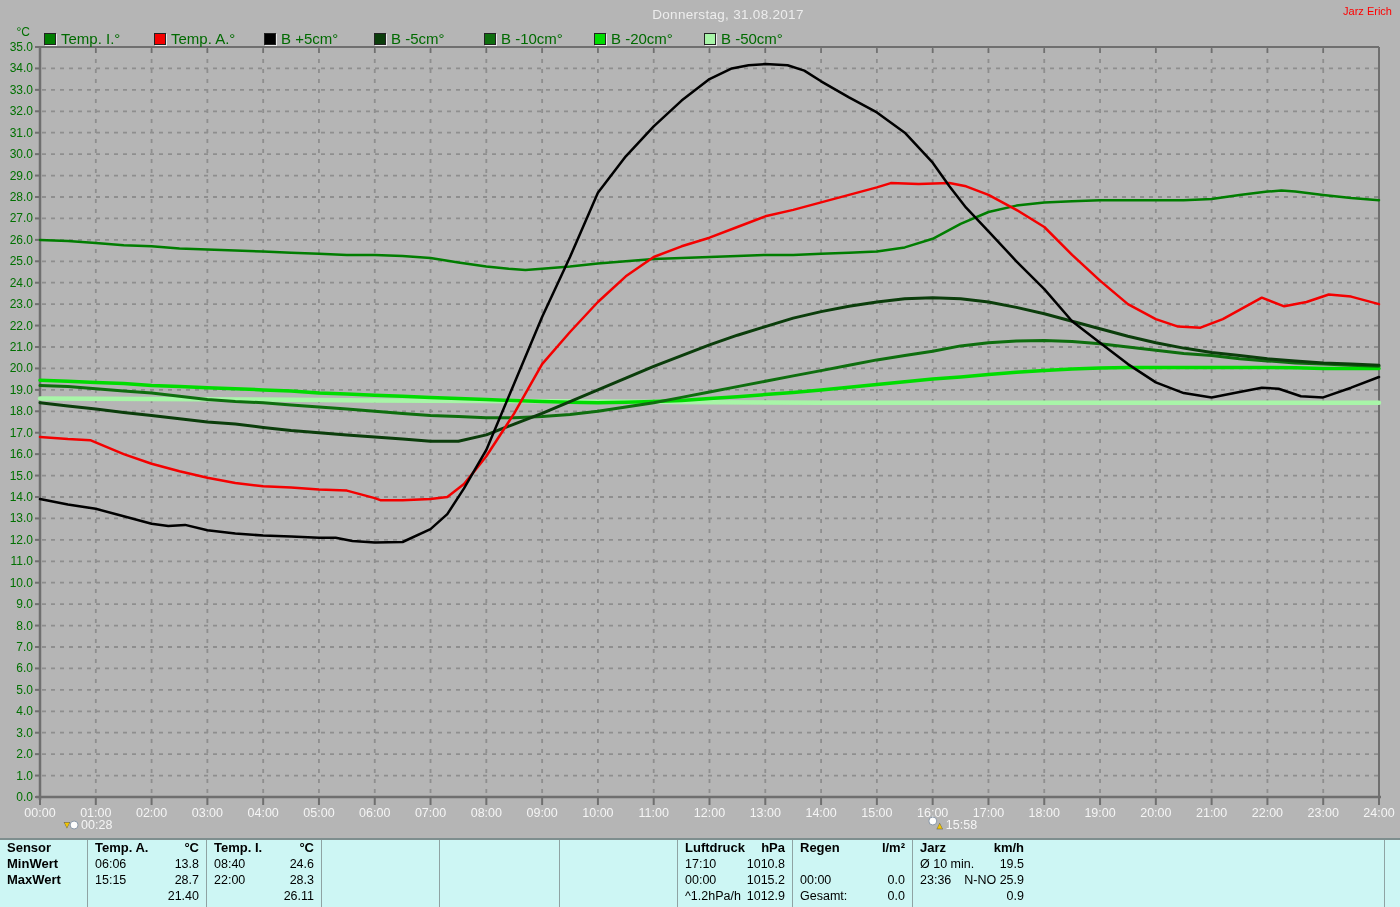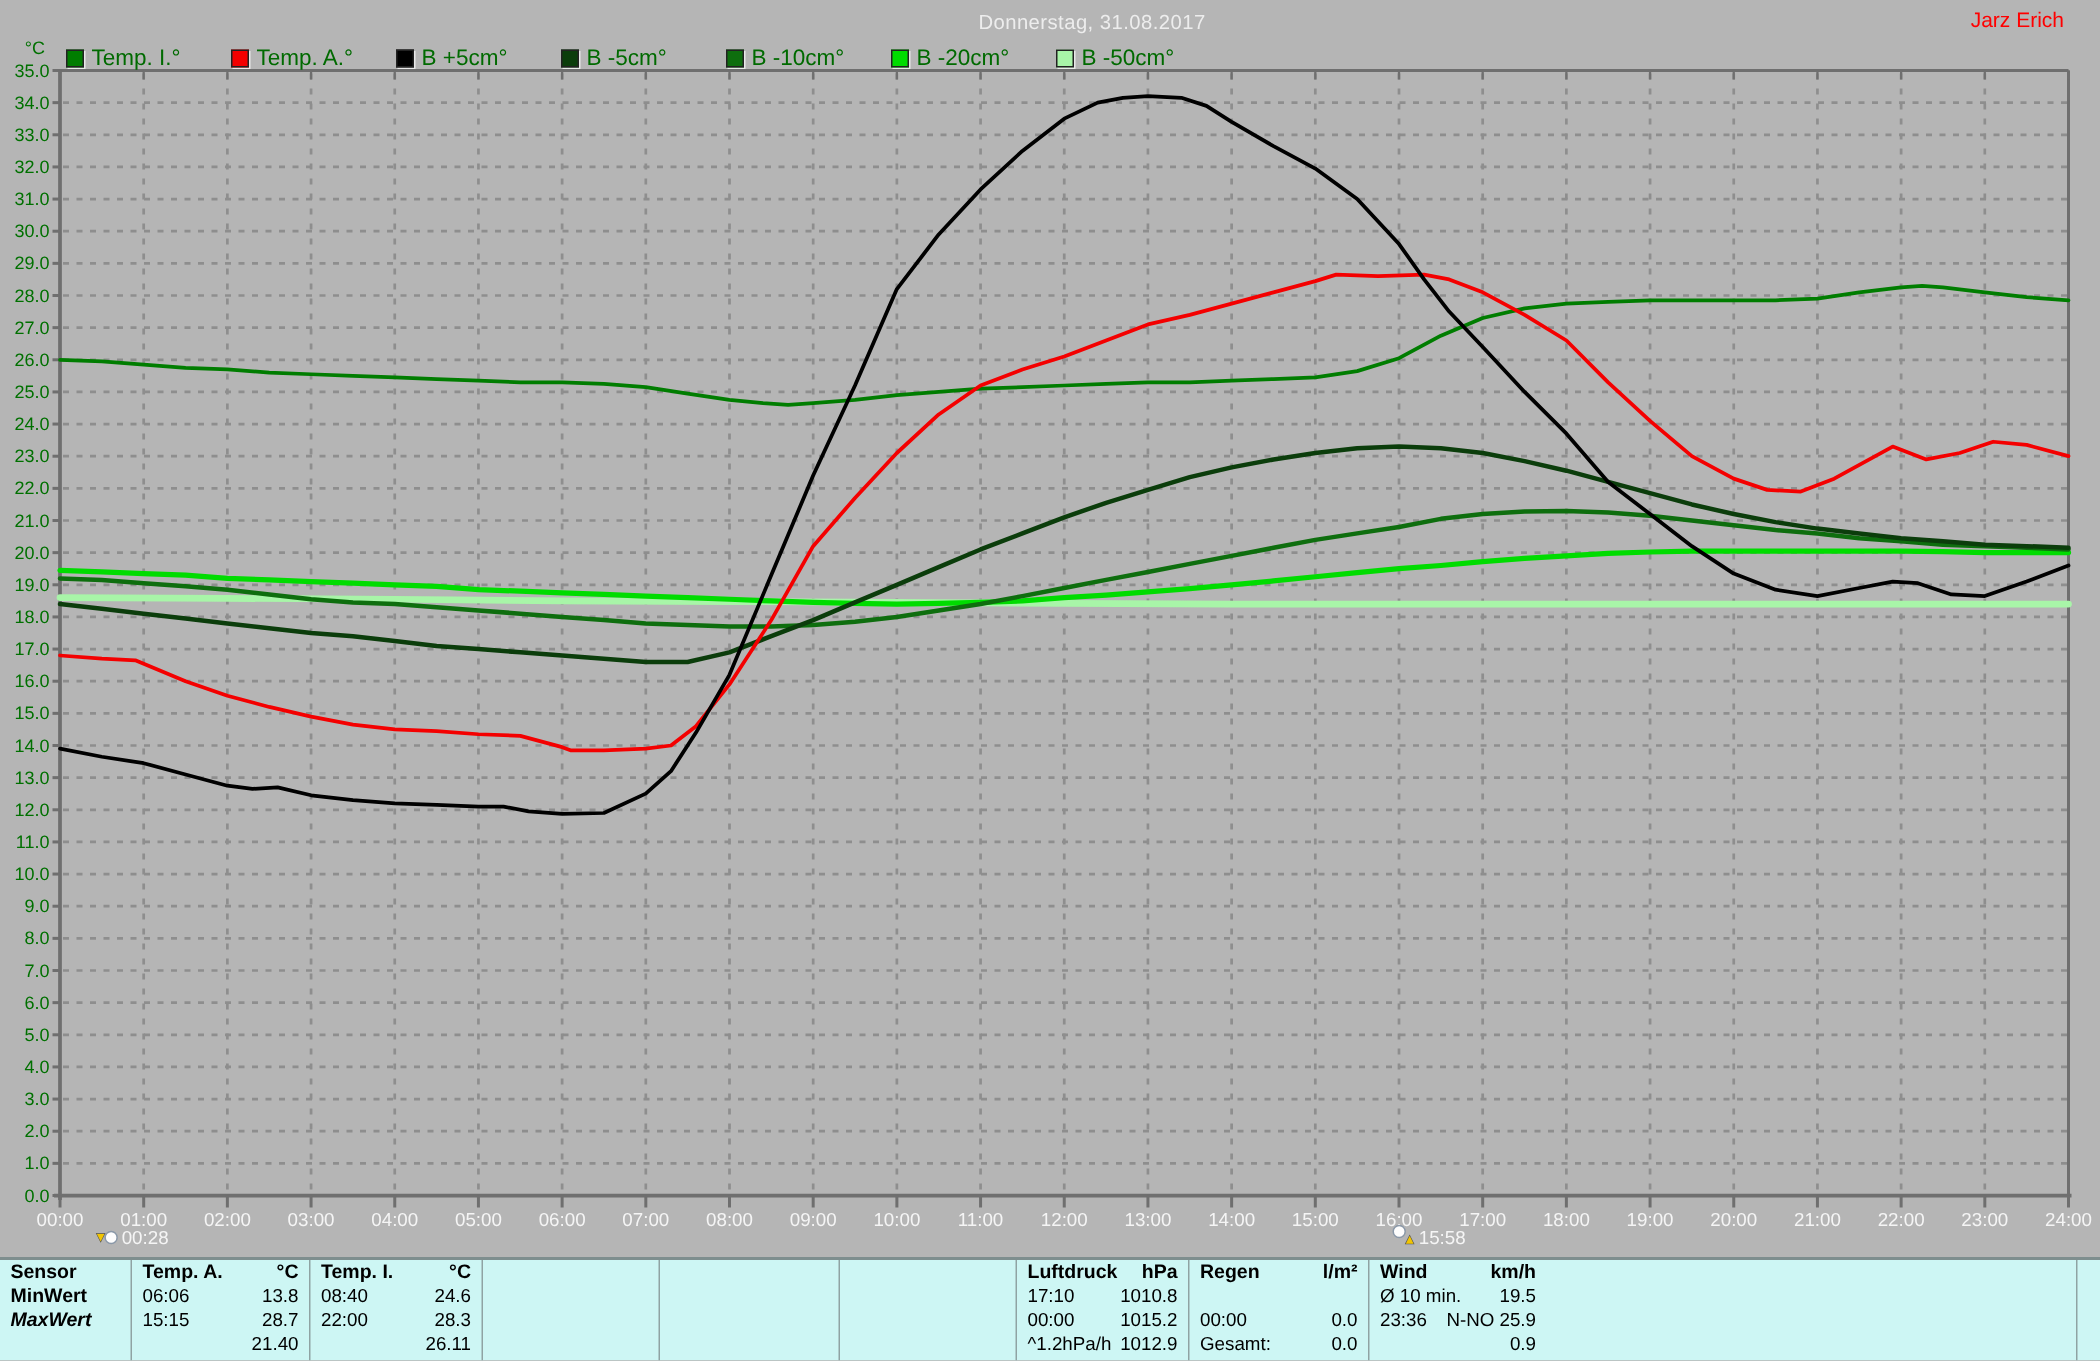--- a/index.html
+++ b/index.html
@@ -1,18 +1,18 @@
 <!DOCTYPE html>
 <html><head>
 <meta charset="utf-8">
 <style>
   html,body{margin:0;padding:0;width:1400px;height:907px;overflow:hidden;}
   body{background:#b5b5b5;font-family:"Liberation Sans",sans-serif;position:relative;}
   .title{position:absolute;top:7px;left:0;width:100%;text-align:center;color:#ededed;font-size:13.5px;letter-spacing:.3px;margin-left:28px;}
-  .user{position:absolute;top:5px;right:24px;color:#ff0000;font-size:14px;}
+  .user{position:absolute;top:5px;right:8px;color:#ff0000;font-size:11px;}
   .legend{position:absolute;top:30px;left:44px;display:flex;}
   .legend-item{width:110px;display:flex;align-items:center;gap:5px;color:#006a00;font-size:15px;}
   .swatch{width:10px;height:10px;border:1px solid #222;box-shadow:1px 1px 0 #e9e9e9;flex:0 0 auto;}
   #chart{position:absolute;top:0;left:0;}
   .stats{position:absolute;left:0;top:838px;width:1400px;height:69px;background:#cdf6f4;border-top:2px solid #7e8e8e;display:flex;box-sizing:border-box;color:#000;}
   .stats-col{box-sizing:border-box;border-right:1px solid #8fa3a3;padding-top:0;flex:0 0 auto;}
   .stats-col.no-border{border-right:none;}
   .cell-row{height:16px;line-height:16px;display:flex;justify-content:space-between;padding:0 7px;font-size:12.5px;white-space:nowrap;}
   .cell-row.hdr{font-weight:bold;font-size:13px;}
   .cell-row .lv{text-align:left;}
@@ -281,21 +281,21 @@
     </div>
     <div class="legend-item">
       <span class="swatch" style="background: rgb(168, 245, 168);"></span>
       <span>B -50cm°</span>
     </div>
   </div>
 <div class="stats" id="stats">
     <div class="stats-col" style="width: 88px;">
       <div class="cell-row rowlabel" style="justify-content: flex-start;">Sensor</div>
       <div class="cell-row rowlabel" style="justify-content: flex-start;">MinWert</div>
-      <div class="cell-row rowlabel" style="justify-content: flex-start; font-style: italic;">MaxWert</div>
+      <div class="cell-row rowlabel" style="justify-content: flex-start;">MaxWert</div>
       <div class="cell-row rowlabel" style="justify-content: flex-start; margin-top: 24px;">Durchschnitt</div>
     </div>
     <div class="stats-col" style="width: 119px;">
       <div>
         <div class="cell-row hdr">
           <span class="lv">Temp. A.</span>
           <span class="rv">°C</span>
         </div>
         <div class="cell-row">
           <span class="lv">06:06</span>
@@ -427,21 +427,21 @@
         </div>
         <div class="cell-row">
           <span class="lv">Gesamt:</span>
           <span class="rv">0.0</span>
         </div>
       </div>
     </div>
     <div class="stats-col" style="width: 472px;">
       <div style="width: 118px;">
         <div class="cell-row hdr">
-          <span class="lv">Wind</span>
+          <span class="lv">Jarz</span>
           <span class="rv">km/h</span>
         </div>
         <div class="cell-row">
           <span class="lv">Ø 10 min.</span>
           <span class="rv">19.5</span>
         </div>
         <div class="cell-row">
           <span class="lv">23:36</span>
           <span class="rv">N-NO 25.9</span>
         </div>

